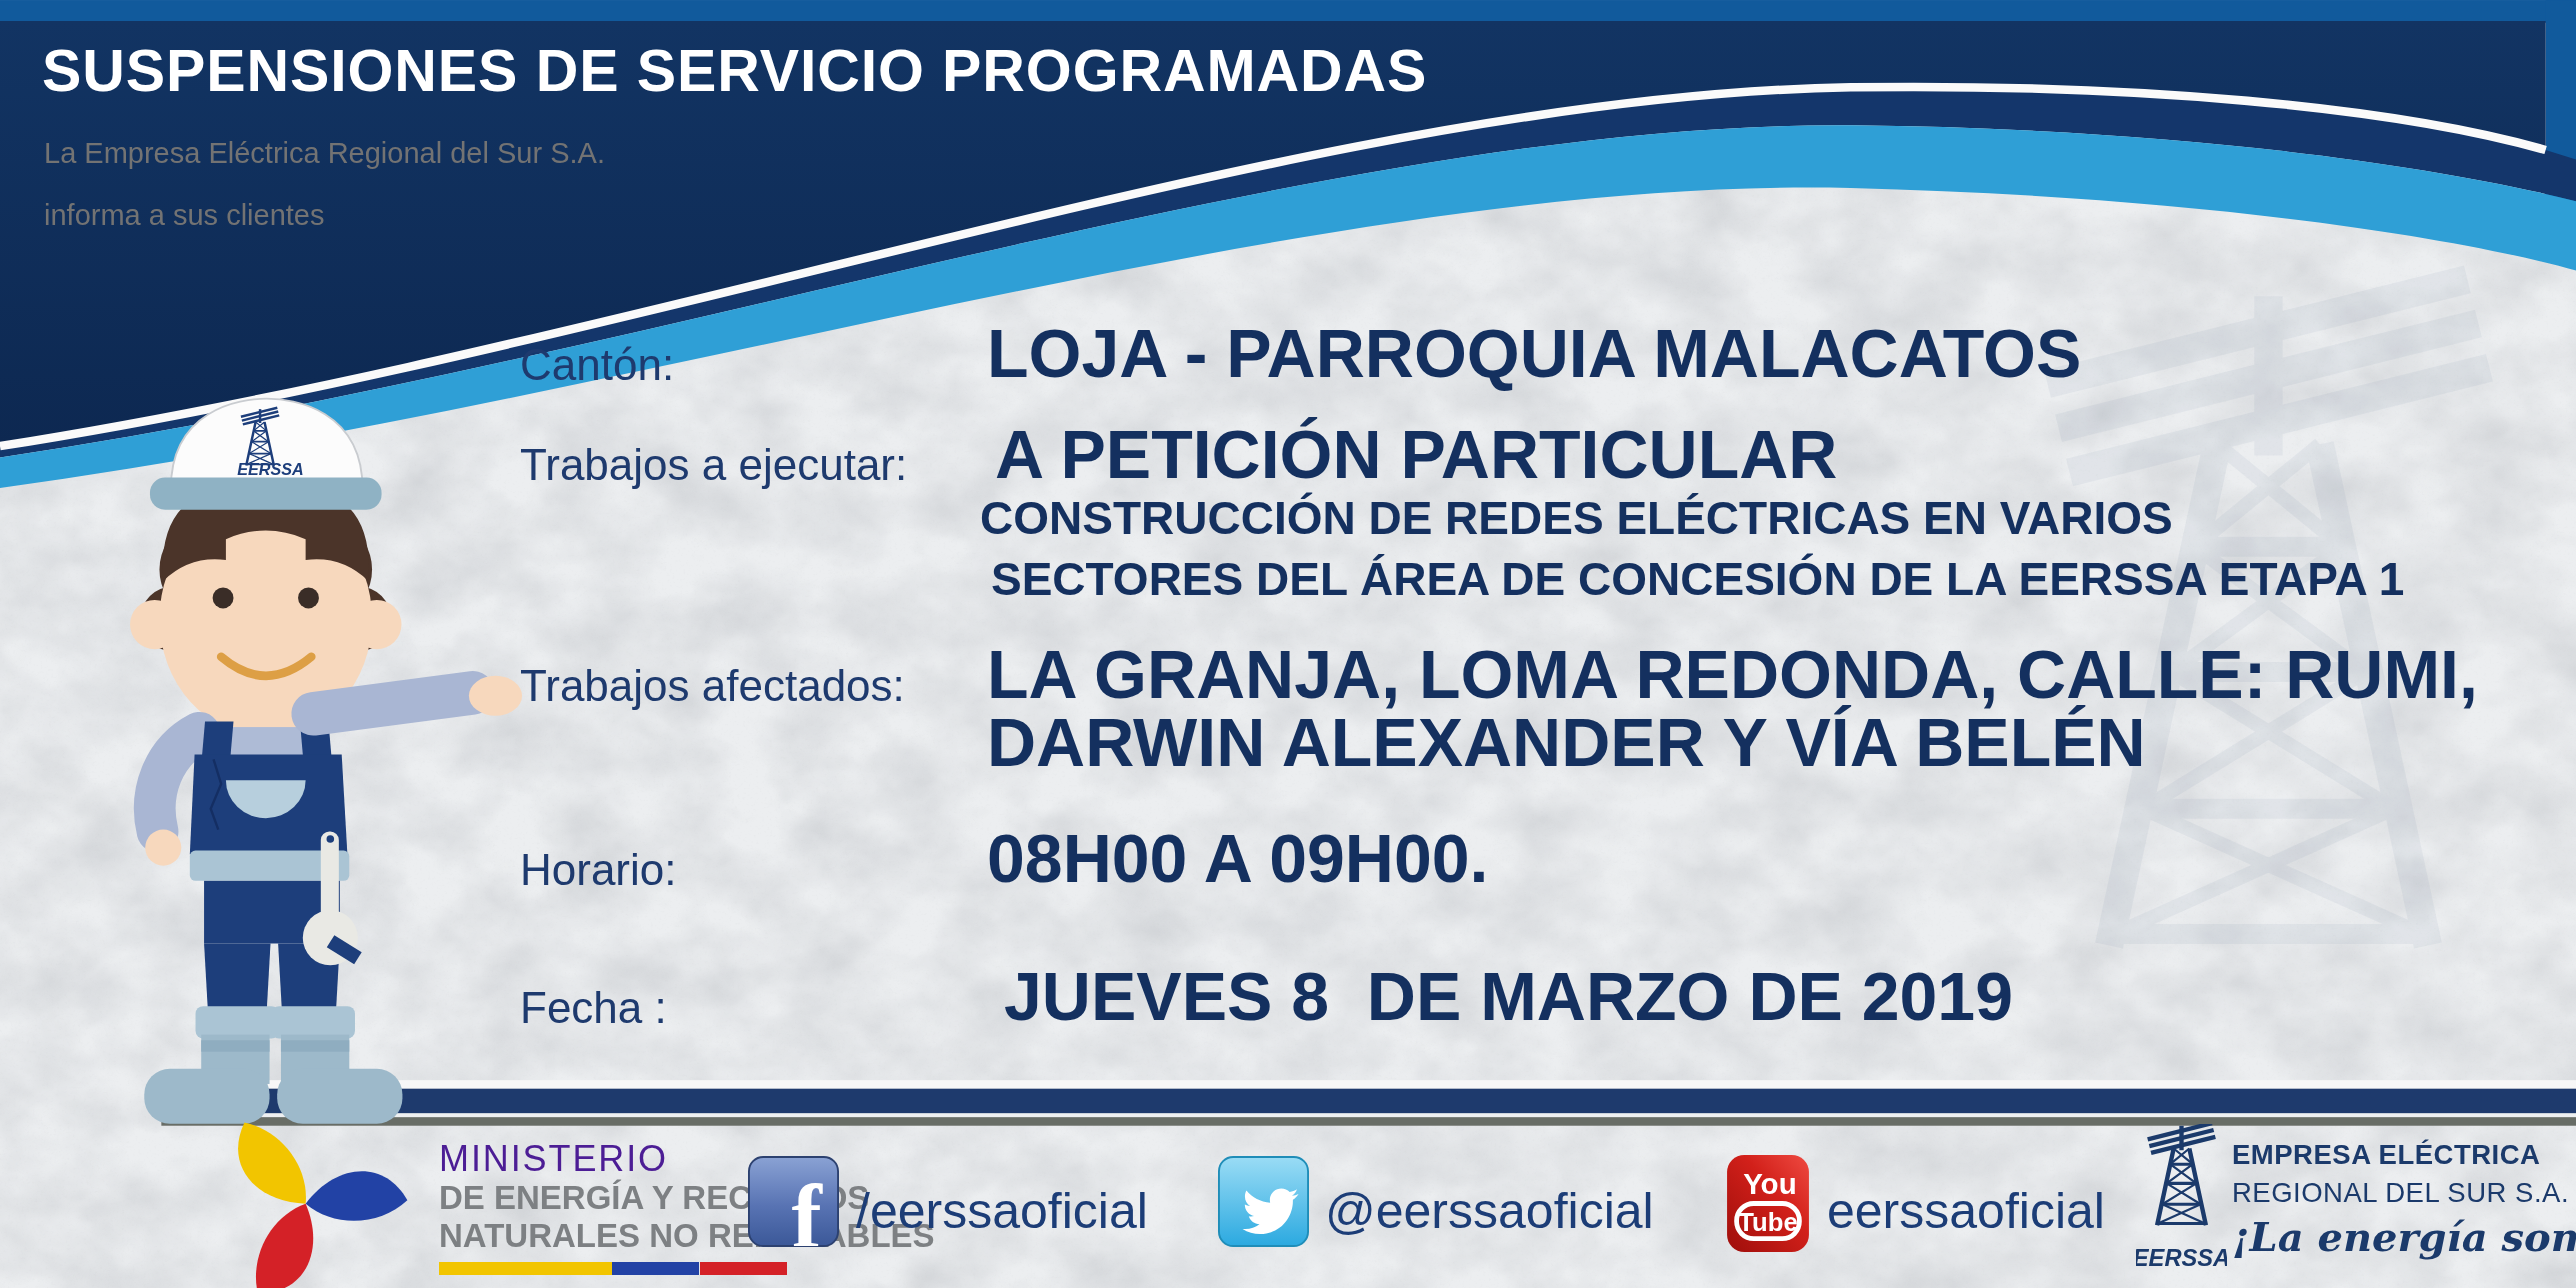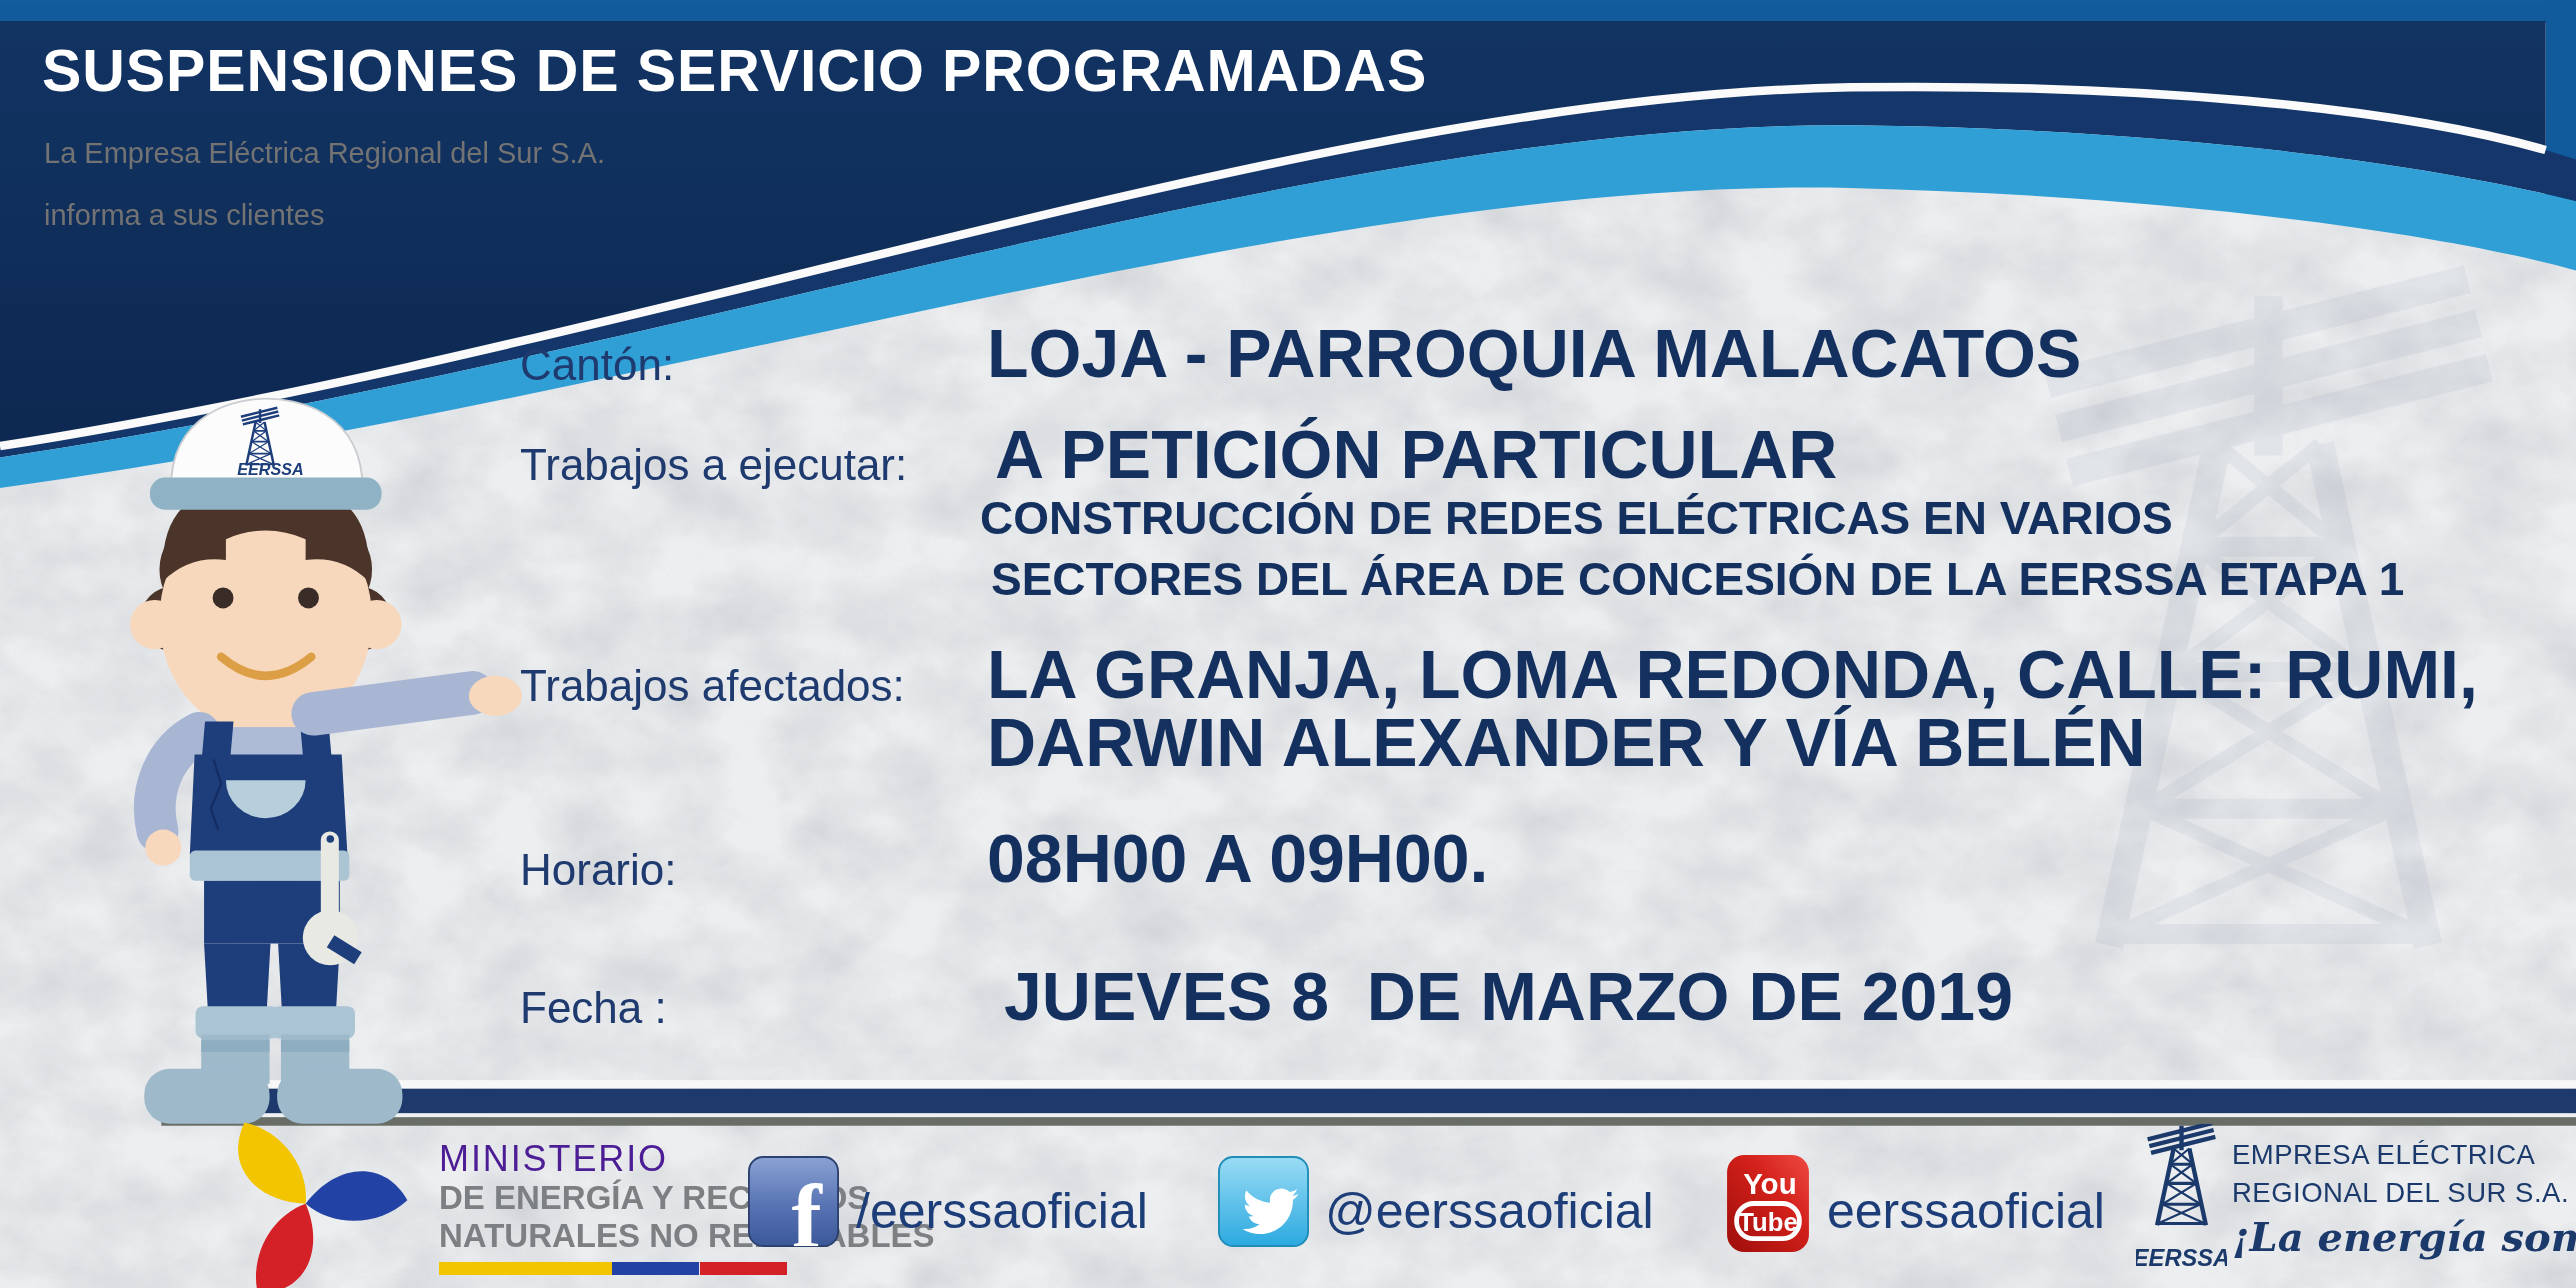--- a/index.html
+++ b/index.html
@@ -11,21 +11,21 @@
   .hdr-title{left:42px;top:42px;font-size:59px;font-weight:bold;color:#ffffff;letter-spacing:0.9px;}
   .hdr-sub{left:44px;font-size:29px;color:#737373;}
   .lbl{font-size:44px;color:#1e3a6e;margin-top:20px;}
   .val{font-size:68px;font-weight:bold;color:#14305f;}
   .val.sm{font-size:46px;}
   .soc-txt{font-size:50px;color:#1c3d77;top:1186px;}
   .min-l1{left:439px;top:1141px;font-size:36px;color:#4c1d95;letter-spacing:1.9px;}
   .min-l2{left:439px;top:1181px;font-size:33px;font-weight:bold;color:#7d8083;}
   .min-l3{left:439px;top:1219px;font-size:33px;font-weight:bold;color:#7d8083;}
   .tric{position:absolute;top:1262px;height:13.3px;}
-  .ee-l1{left:2232px;top:1141px;font-size:27.5px;font-weight:normal;color:#1b3a6b;letter-spacing:0.5px;}
+  .ee-l1{left:2232px;top:1141px;font-size:27.5px;font-weight:bold;color:#1b3a6b;letter-spacing:0.5px;}
   .ee-l2{left:2232px;top:1179px;font-size:27.5px;font-weight:normal;color:#1b3a6b;letter-spacing:0.5px;}
   .ee-tag{left:2232px;top:1217px;font-size:40px;font-style:italic;font-weight:bold;
           color:#1b3a6b;font-family:"DejaVu Serif",serif;}
 </style>
 </head>
 <body>
 
 <svg class="abs" style="left:0;top:0" width="2576" height="1289" viewBox="0 0 2714 1358">
   <filter id="mottle" x="0" y="0" width="100%" height="100%">
     <feTurbulence type="fractalNoise" baseFrequency="0.012 0.016" numOctaves="4" seed="8"></feTurbulence>

